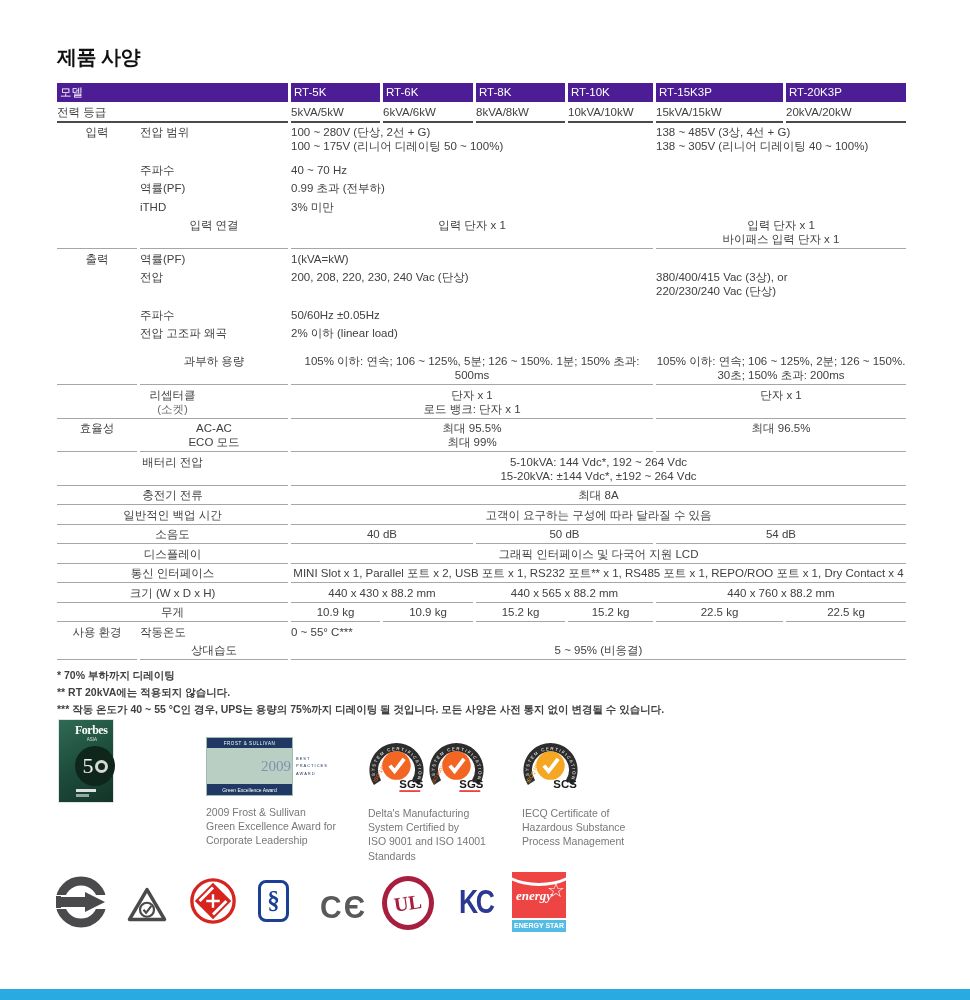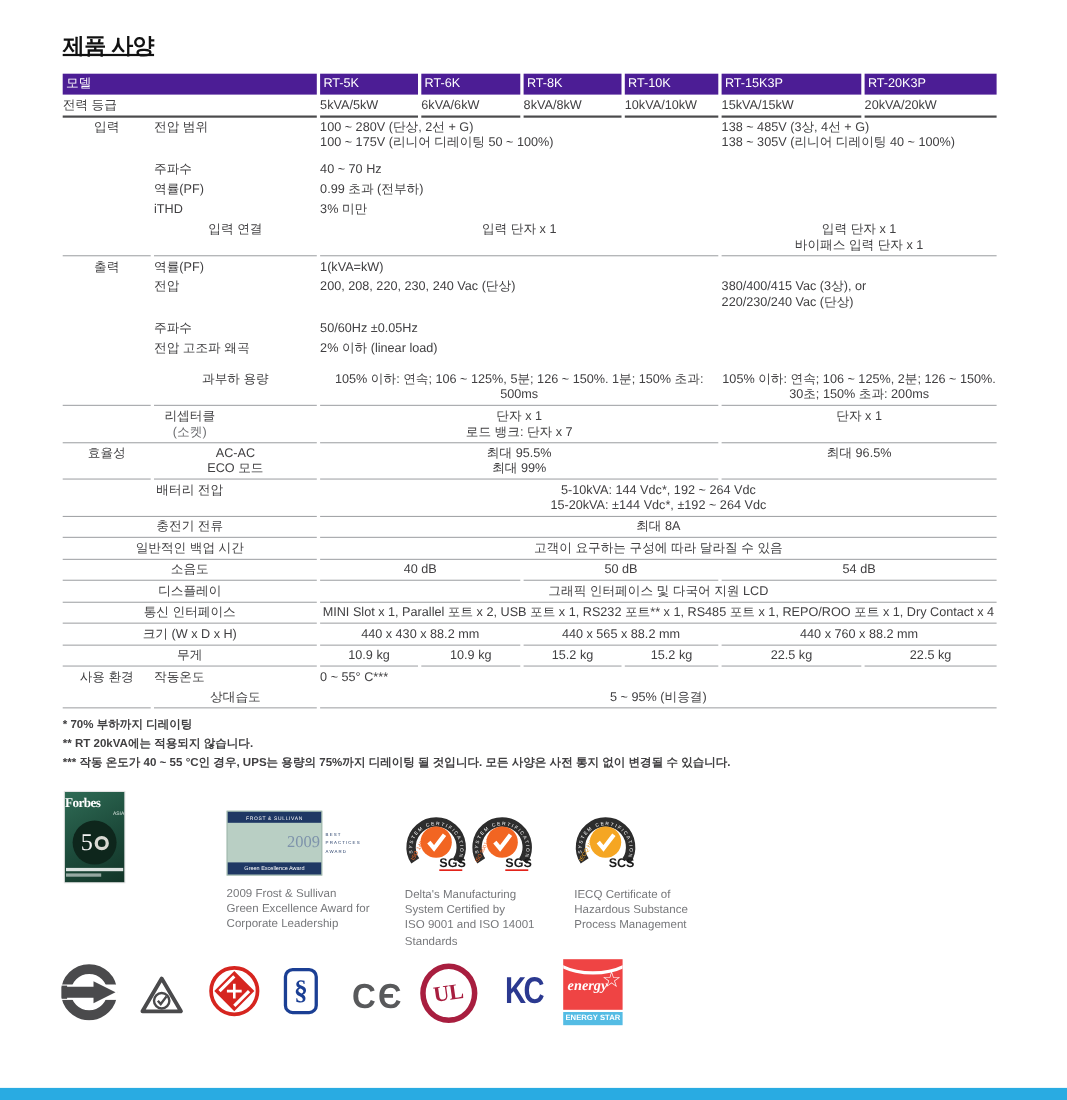--- a/index.html
+++ b/index.html
@@ -3,21 +3,21 @@
 <meta charset="utf-8">
 <style>
   * { box-sizing: border-box; }
   html,body { margin:0; padding:0; }
   body {
     width:970px; height:1000px; position:relative; background:#ffffff;
     font-family:"Liberation Sans","DejaVu Sans",sans-serif; color:#414042;
     overflow:hidden;
   }
   .content { padding:28px 57px 0 57px; }
-  h1.title { font-size:20px; font-weight:bold; color:#111; margin:0 0 12px 0; letter-spacing:-0.5px;text-decoration:underline; }
+  h1.title { font-size:20px; font-weight:bold; color:#111; margin:16px 0 12px 0; letter-spacing:-0.5px; }
 
   table.spec { border-collapse:separate; border-spacing:3px 0; table-layout:fixed;
     width:855px; margin-left:-3px; }
   col.c-l1{width:80px} col.c-l2{width:148px}
   col.c-d1{width:89px} col.c-d2{width:90px} col.c-d3{width:89px}
   col.c-d4{width:85px} col.c-d5{width:127px} col.c-d6{width:120px}
   .spec th, .spec td {
     vertical-align:top; text-align:left; font-weight:normal;
     font-size:11.5px; line-height:1.22; color:#414042; padding:2.5px 0 2px 0;
   }
@@ -27,21 +27,21 @@
   .gapb > td { padding-bottom:7px; }
   .gapt > td { padding-top:12px; }
   .muted { color:#6d6e71; }
 
   .footnotes { margin-top:7px; font-size:10.5px; font-weight:bold; color:#414042; line-height:1.6; }
 
   
   .awards { position:absolute; left:0; top:712px; width:970px; height:150px; }
   .forbes { position:absolute; left:59px; top:8px; width:54px; height:82px;
     background:linear-gradient(150deg,#2f6b55 0%,#1c4a3a 55%,#133528 100%);
-    box-shadow:0 0 0 1px #e3e3e3; padding:3px 0; }
+    box-shadow:0 0 0 1px #e3e3e3; padding:3px 16px; }
   .forbes .mast { font-family:"Liberation Serif","DejaVu Serif",serif; color:#fff; font-size:12px; font-weight:bold; letter-spacing:-0.5px; }
   .forbes .region { color:#d7e2dc; font-size:4.5px; text-align:right; margin-top:-1px; }
   .forbes .disc { width:40px; height:40px; border-radius:50%; background:#0e261c; margin:4px auto 3px; display:flex; align-items:center; justify-content:center; }
   .forbes .five { color:#f2f2f2; font-family:"Liberation Serif",serif; font-size:22px; line-height:1; }
   .forbes .zero { width:13px; height:13px; border:3px solid #d8d8d2; border-radius:50%; margin-left:1px; }
   .forbes .bar1,.forbes .bar2 { height:3px; background:rgba(255,255,255,.85); margin:2px 1px 0; }
   .forbes .bar2 { width:60%; background:rgba(255,255,255,.55); }
 
   .frost-wrap { position:absolute; left:206px; top:25px; width:160px; }
   .frost { width:87px; height:59px; background:#b9cfc4; border:1px solid #a3baaf; display:flex; flex-direction:column; }
@@ -182,21 +182,21 @@
       <td colspan="2">105% 이하: 연속; 106 ~ 125%, 2분; 126 ~ 150%. 30초; 150% 초과: 200ms</td>
     </tr>
 
     <tr class="bb">
       <td colspan="2">
         <div>리셉터클</div>
         <div class="muted">(소켓)</div>
       </td>
       <td colspan="4">
         <div>단자 x 1</div>
-        <div>로드 뱅크: 단자 x 7</div>
+        <div>로드 뱅크: 단자 x 1</div>
       </td>
       <td colspan="2">단자 x 1</td>
     </tr>
 
     <tr class="bb">
       <td>효율성</td>
       <td>
         <div>AC-AC</div>
         <div>ECO 모드</div>
       </td>

